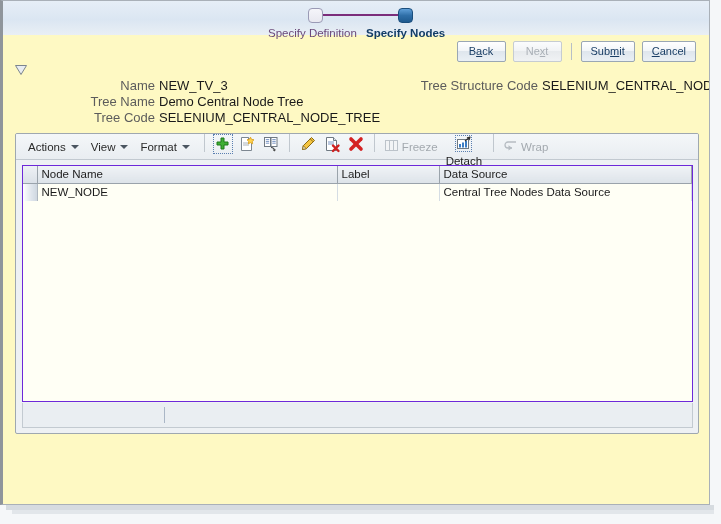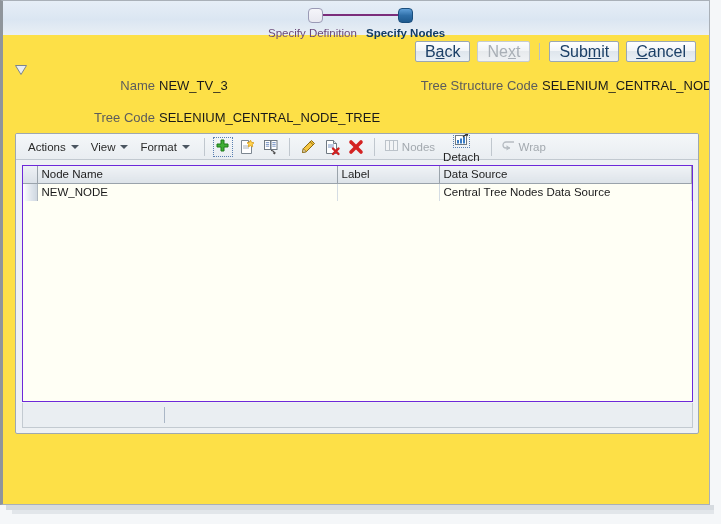--- a/index.html
+++ b/index.html
@@ -16,21 +16,21 @@
     font-size: 11px;
     color: #333333;
   }
 
   
   #window-frame {
     position: absolute;
     left: 0; top: 0;
     width: 710px;
     height: 505px;
-    background: #fde047;
+    background: #fef9c3;
     border: 1px solid #a9b0b8;
     border-left: 3px solid #8f959b;
     box-sizing: border-box;
     overflow: hidden;
   }
   #window-shadow-1 {
     position: absolute;
     left: 6px; top: 505px;
     width: 708px; height: 5px;
     background: #d6dbe0;
@@ -132,21 +132,21 @@
     display: flex;
     align-items: center;
     gap: 7px;
   }
   .btn {
     min-width: 49px;
     height: 21px;
     padding: 0 9px;
     box-sizing: border-box;
     font-family: "Liberation Sans", sans-serif;
-    font-size: 16px;
+    font-size: 11px;
     color: #1b3f66;
     background: linear-gradient(to bottom, #ffffff 0%, #f2f5f8 48%, #dfe6ed 50%, #eaf0f5 100%);
     border: 1px solid #9aa7b4;
     border-radius: 2px;
     line-height: 19px;
     text-align: center;
     cursor: pointer;
     white-space: nowrap;
   }
   .btn.disabled {
@@ -206,21 +206,20 @@
     overflow: hidden;
   }
 
   
   #toolbar {
     position: relative;
     height: 26px;
     background: linear-gradient(to bottom, #f4f7f9 0%, #e9edf1 100%);
     border-bottom: 1px solid #c2c9d0;
     display: flex;
-    align-items: center;
     padding-left: 8px;
     box-sizing: border-box;
   }
   .tb-menu {
     font-size: 11.5px;
     color: #2a2a2a;
     padding: 2px 5px 2px 4px;
     margin-right: 3px;
     cursor: pointer;
     display: flex;
@@ -373,20 +372,24 @@
 
     <div class="btn"><span>Sub</span><span class="mn">m</span><span>it</span></div>
 
     <div class="btn"><span></span><span class="mn">C</span><span>ancel</span></div>
   </div>
 
   <div id="fields">
     <div class="fld fld-left" style="top:1px;">
       <span class="lbl">Name</span>
       <span class="val">NEW_TV_3</span>
+    </div>
+    <div class="fld fld-left" style="top:17px;">
+      <span class="lbl">Tree Name</span>
+      <span class="val">Demo Central Node Tree</span>
     </div>
     <div class="fld fld-left" style="top:33px;">
       <span class="lbl">Tree Code</span>
       <span class="val">SELENIUM_CENTRAL_NODE_TREE</span>
     </div>
     <div class="fld fld-right" style="top:1px;">
       <span class="lbl">Tree Structure Code</span>
       <span class="val">SELENIUM_CENTRAL_NODE_TS</span>
     </div>
   </div>
@@ -476,21 +479,21 @@
       <div class="tb-sep"></div>
 
       <div class="tb-btn dis">
         <span>
           <svg width="15" height="15" viewBox="0 0 15 15">
             <rect x="1.5" y="2.5" width="12" height="10" fill="#f2f4f6" stroke="#bcc3ca" stroke-width="1"></rect>
             <line x1="5.5" y1="2.5" x2="5.5" y2="12.5" stroke="#bcc3ca" stroke-width="1"></line>
             <line x1="9.5" y1="2.5" x2="9.5" y2="12.5" stroke="#bcc3ca" stroke-width="1"></line>
           </svg>
         </span>
-        <span>Nodes</span>
+        <span>Freeze</span>
       </div>
 
       <div class="tb-btn en">
         <span class="tb-btn dotted" style="margin:0;padding:0;border:1px dotted #5a7fb0;">
           <svg width="15" height="15" viewBox="0 0 15 15">
             <rect x="1.5" y="3.5" width="11" height="9" fill="#ffffff" stroke="#6f7982" stroke-width="1"></rect>
             <rect x="3" y="8" width="2" height="3.5" fill="#3b7cc4"></rect>
             <rect x="6" y="6.5" width="2" height="5" fill="#3b7cc4"></rect>
             <rect x="9" y="5" width="2" height="6.5" fill="#3b7cc4"></rect>
             <path d="M9,5 l5,-4" stroke="#333333" stroke-width="1.3"></path>

